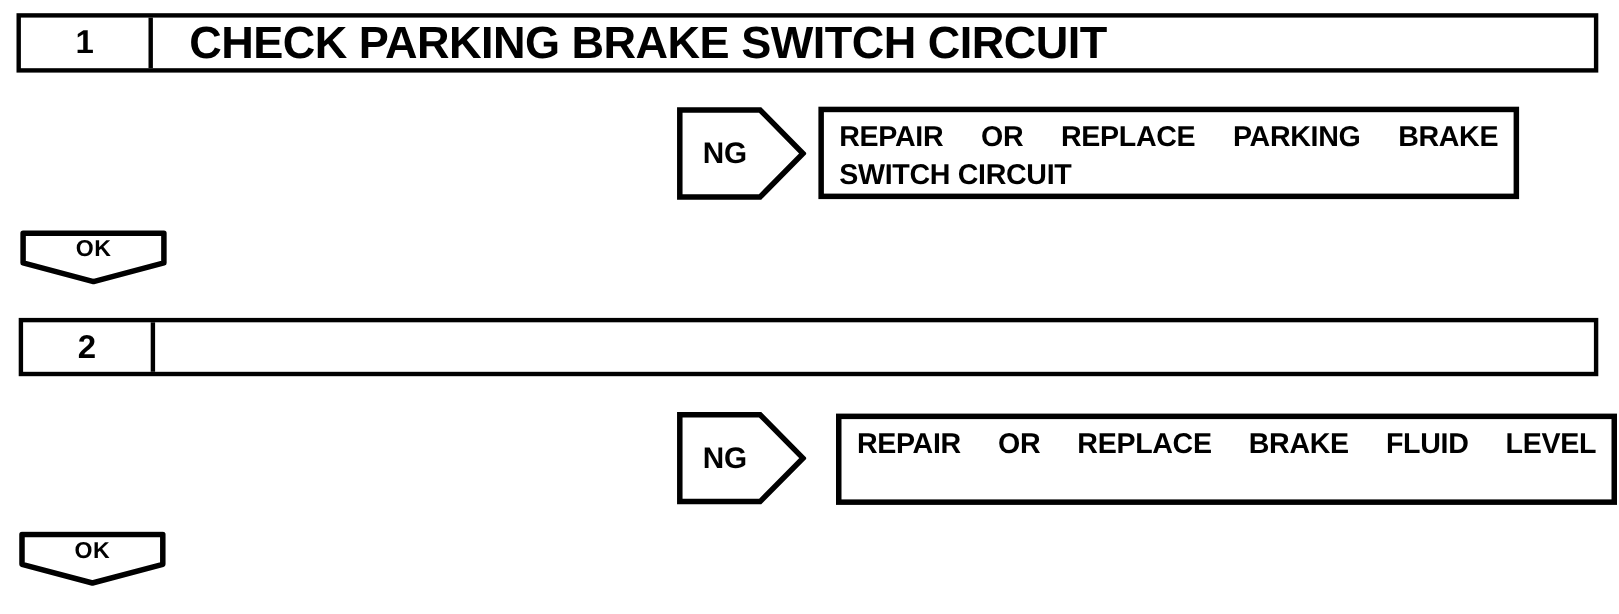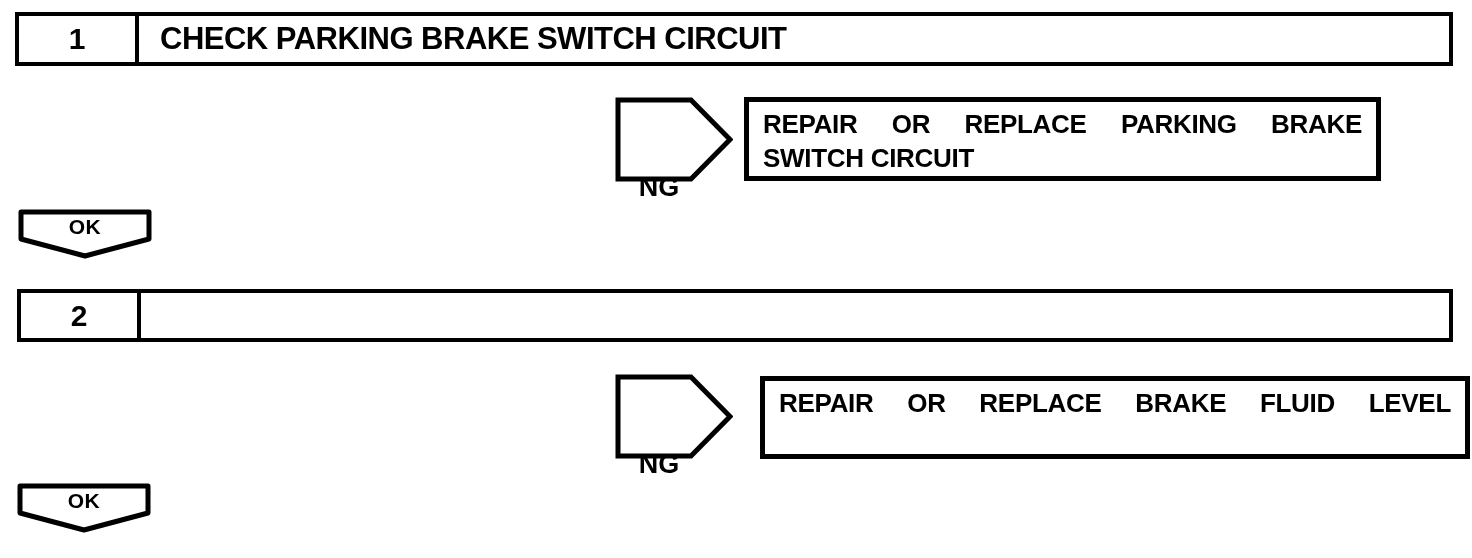--- a/index.html
+++ b/index.html
@@ -31,40 +31,39 @@
     display: flex;
     align-items: center;
     justify-content: center;
     font-size: 30px;
     font-weight: bold;
   }
   .step-title {
     flex: 1;
     display: flex;
     align-items: center;
-    padding-left: 21px;
-    font-size: 31px;
+    padding-left: 33px;
+    font-size: 41px;
     font-weight: bold;
     letter-spacing: -0.5px;
     white-space: nowrap;
   }
 
   
   .ng-shape { width: 118px; height: 85px; }
   .ng-shape svg { display: block; width: 100%; height: 100%; }
   .ng-label {
     position: absolute;
     left: 6px; top: 0;
     width: 76px; height: 100%;
     display: flex;
     align-items: center;
     justify-content: center;
     font-size: 27px;
     font-weight: bold;
-    margin-top: 48px;
   }
 
   
   .action-box {
     border: 5px solid #000;
     background: #fff;
     padding: 5px 14px 0 14px;
     font-size: 26px;
     font-weight: bold;
     line-height: 34px;

